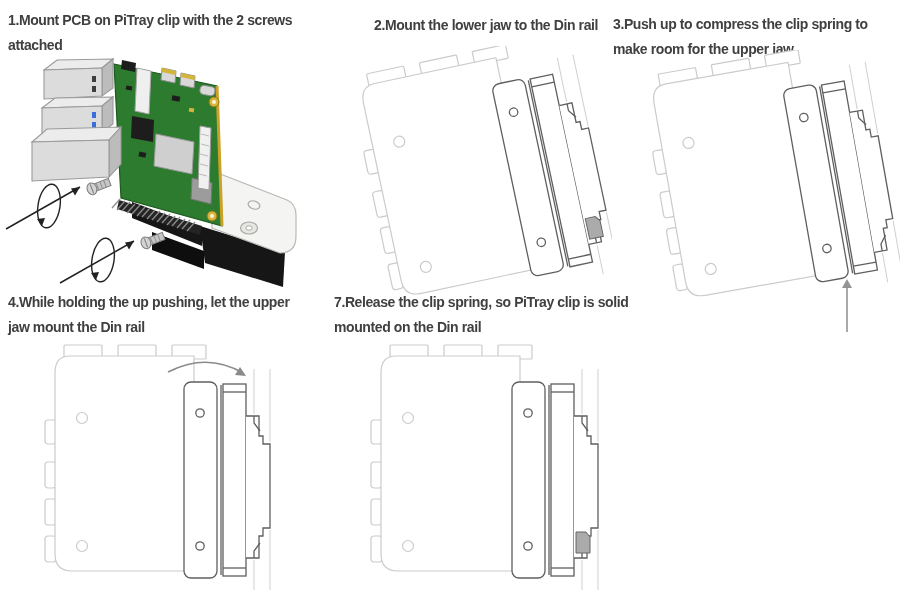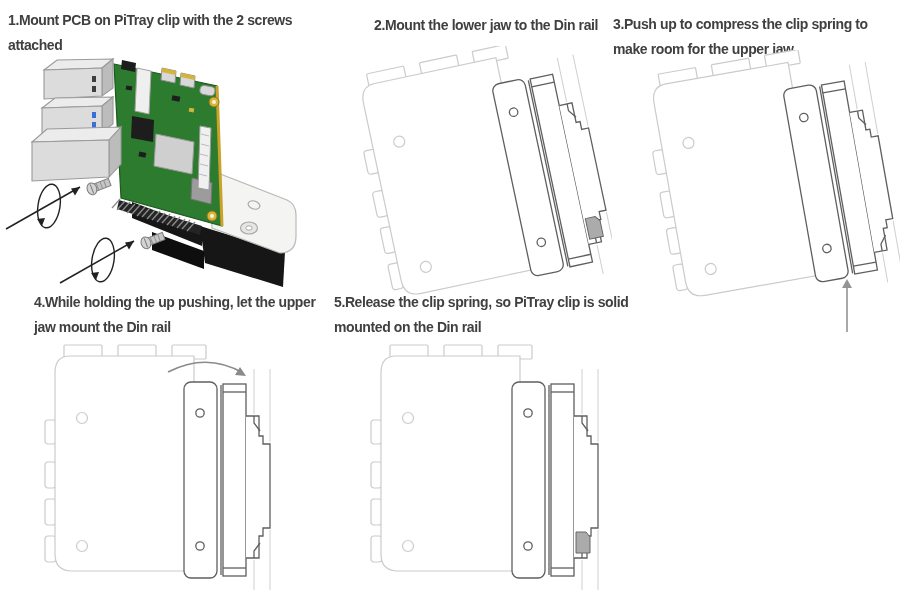--- a/index.html
+++ b/index.html
@@ -15,21 +15,21 @@
     margin:0;
     font-size:14px;
     font-weight:700;
     letter-spacing:-0.4px;
     line-height:25px;
     color:#404040;
   }
   .cap1{left:8px;top:8px;width:295px;}
   .cap2{left:350px;top:13px;width:250px;margin-left:24px;}
   .cap3{left:613px;top:12px;width:288px;}
-  .cap4{left:8px;top:290px;width:295px;margin-left:26px;}
+  .cap4{left:8px;top:290px;width:295px;}
   .cap5{left:334px;top:290px;width:308px;}
   .fig{position:absolute;}
   .fig1{left:4px;top:56px;}
   .fig2{left:342px;top:46px;}
   .fig3{left:630px;top:50px;}
   .fig4{left:22px;top:340px;}
   .fig5{left:342px;top:340px;}
   svg{display:block;}
 </style>
 </head>
@@ -88,21 +88,21 @@
           <line x1="86" y1="-3" x2="86" y2="6.5" stroke="#7c7c7c"></line>
         </g>
       </g>
     </defs>
   </svg>
 
   <p class="caption cap1">1.Mount PCB on PiTray clip with the 2 screws attached</p>
   <p class="caption cap2">2.Mount the lower jaw to the Din rail</p>
   <p class="caption cap3">3.Push up to compress the clip spring to make room for the upper jaw</p>
   <p class="caption cap4">4.While holding the up pushing, let the upper jaw mount the Din rail</p>
-  <p class="caption cap5">5.Release the clip spring, so PiTray clip is solid mounted on the Din rail</p>
+  <p class="caption cap5">7.Release the clip spring, so PiTray clip is solid mounted on the Din rail</p>
 
   <div class="fig fig1">
     <svg width="300" height="236" viewBox="0 0 300 236">
 
       <g>
         <path d="M128,146 L198,172 L198,190 L128,162 Z" fill="#161616"></path>
         <path d="M196,170 L281,196 L279,231 L201,207 Z" fill="#161616"></path>
         <path d="M148,176 L200,195 L200,213 L148,194 Z" fill="#0e0e0e"></path>
       </g>
 

